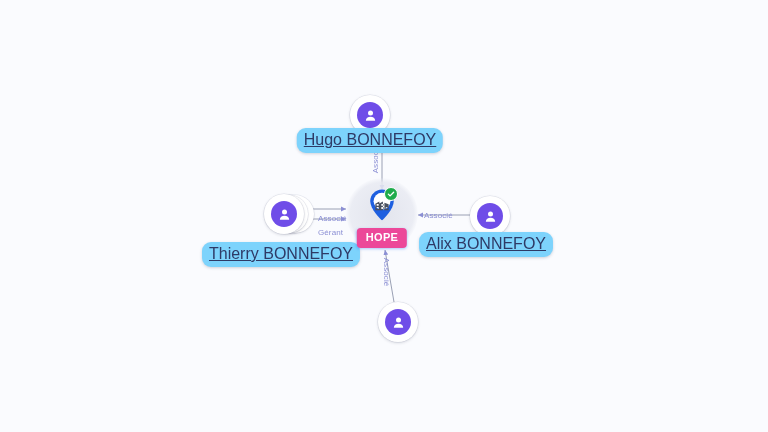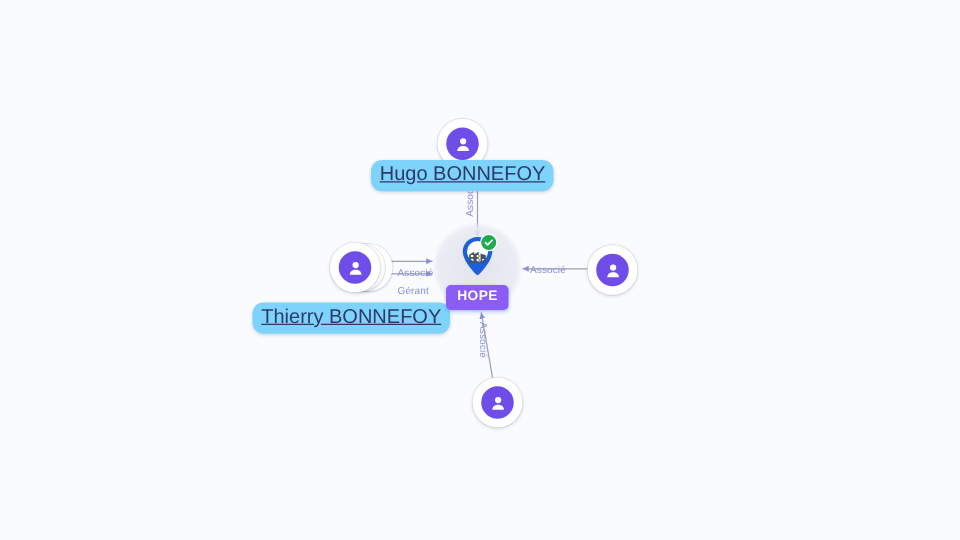--- a/index.html
+++ b/index.html
@@ -128,21 +128,21 @@
     box-sizing: border-box;
     display: flex;
     align-items: center;
     justify-content: center;
   }
   #company-label {
     position: absolute;
     left: 36px;
     top: 50px;
     transform: translateX(-50%);
-    background: #8b5cf6;
+    background: #ec4899;
     color: #ffffff;
     font-size: 11px;
     font-weight: bold;
     letter-spacing: 0.3px;
     line-height: 1;
     padding: 4px 9px 5px 9px;
     border-radius: 4px;
     white-space: nowrap;
     box-shadow: 0 1px 3px rgba(23,105,240,0.35);
   }
@@ -224,20 +224,21 @@
   <div class="person-node" style="left:470px; top:196px;">
     <div class="avatar-disc">
       <div class="avatar-inner">
         <svg width="15" height="15" viewBox="0 0 24 24" fill="#ffffff">
           <circle cx="12" cy="8" r="4"></circle>
           <path d="M4.5 20.5c0-4.1 3.4-6.5 7.5-6.5s7.5 2.4 7.5 6.5z"></path>
         </svg>
       </div>
     </div>
   </div>
+  <div class="name-pill" style="left:486px; top:232px;">Alix BONNEFOY</div>
 
   <div class="person-node" style="left:378px; top:302px;">
     <div class="avatar-disc">
       <div class="avatar-inner">
         <svg width="15" height="15" viewBox="0 0 24 24" fill="#ffffff">
           <circle cx="12" cy="8" r="4"></circle>
           <path d="M4.5 20.5c0-4.1 3.4-6.5 7.5-6.5s7.5 2.4 7.5 6.5z"></path>
         </svg>
       </div>
     </div>

